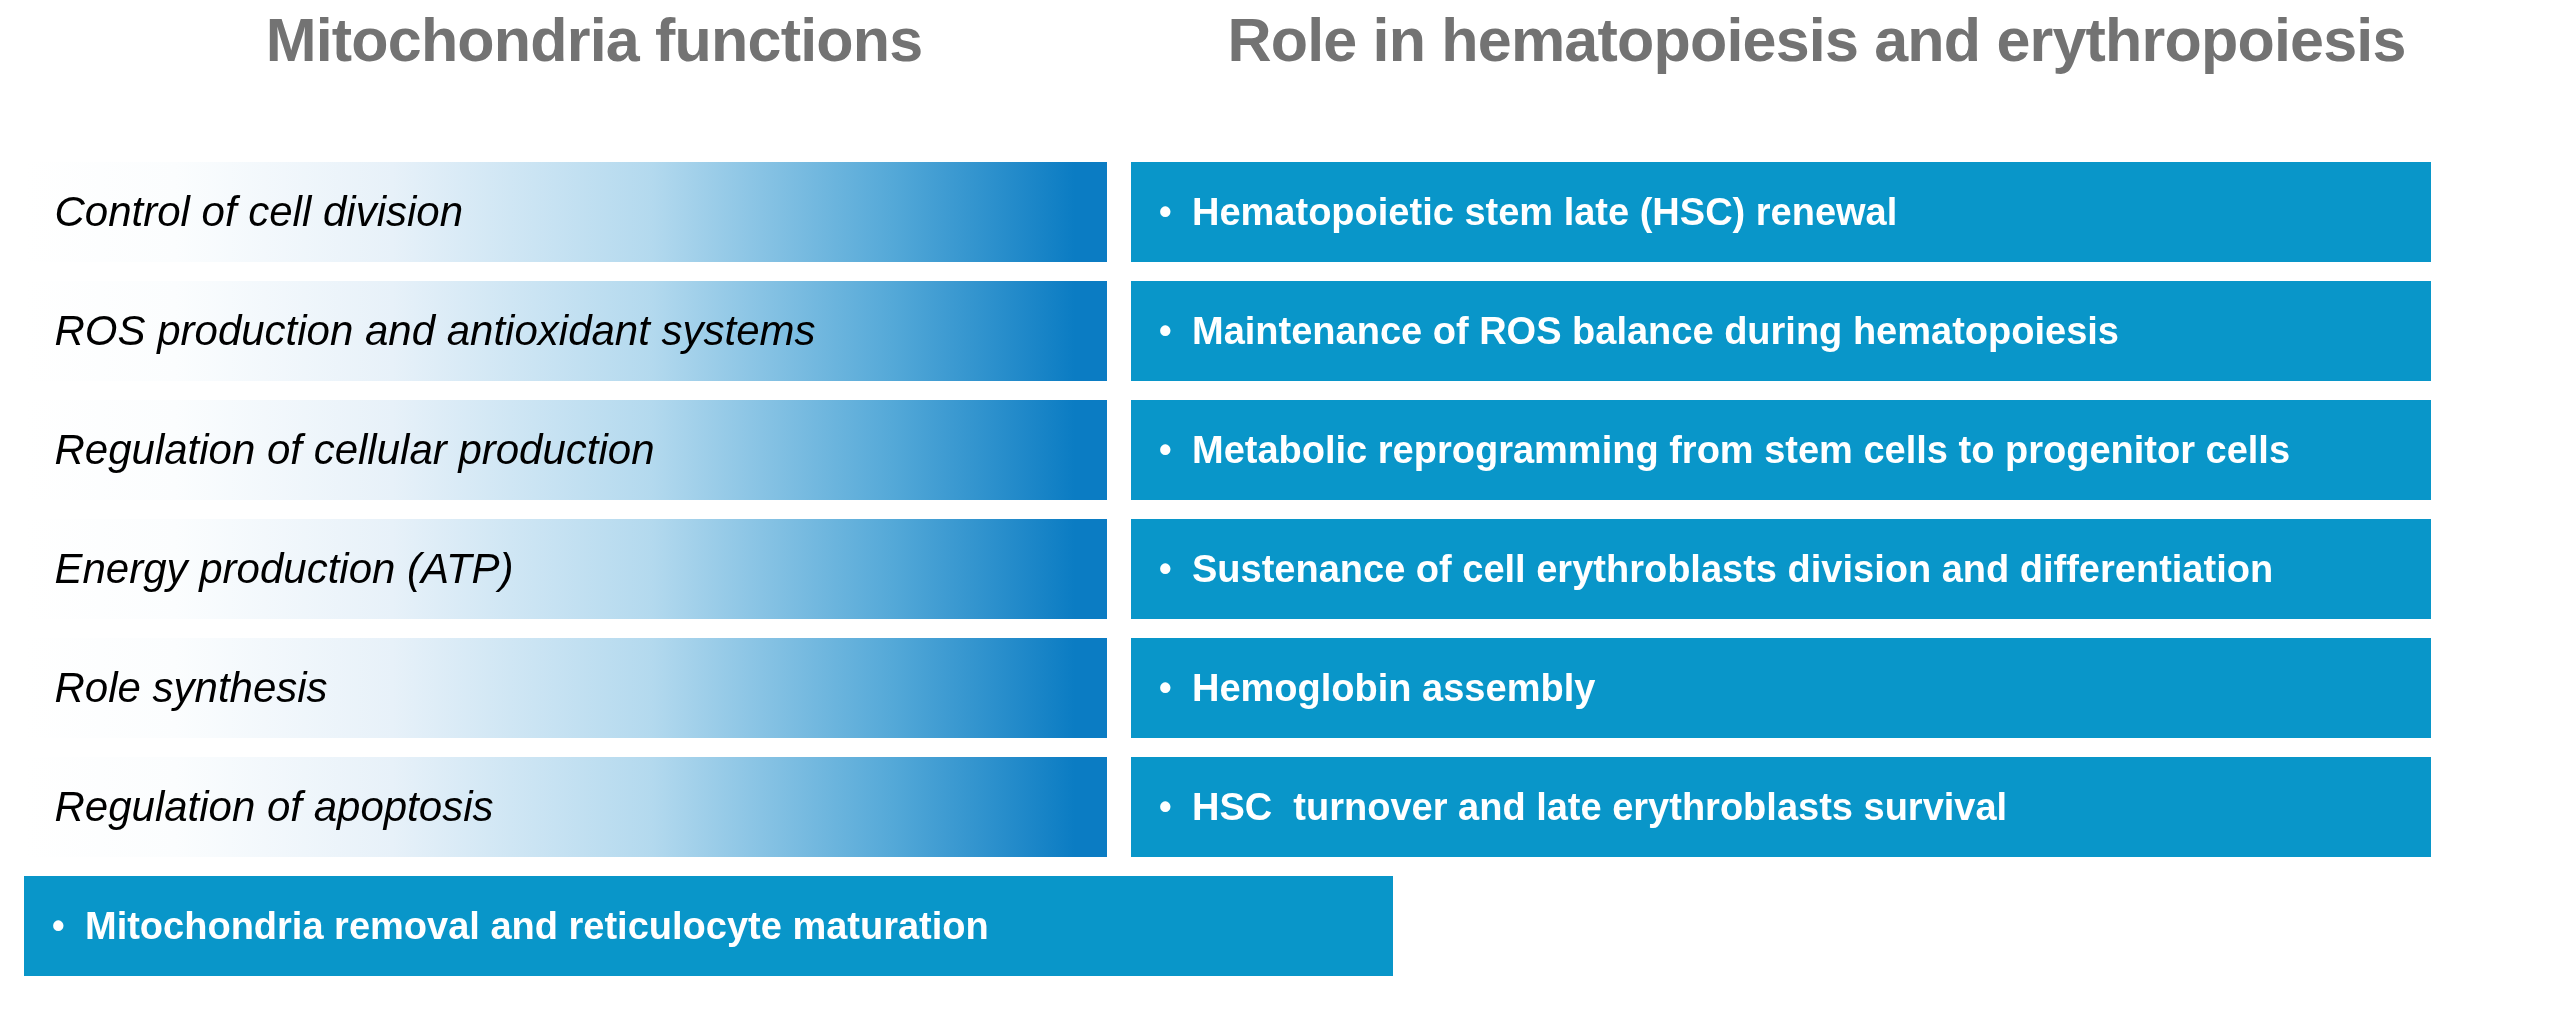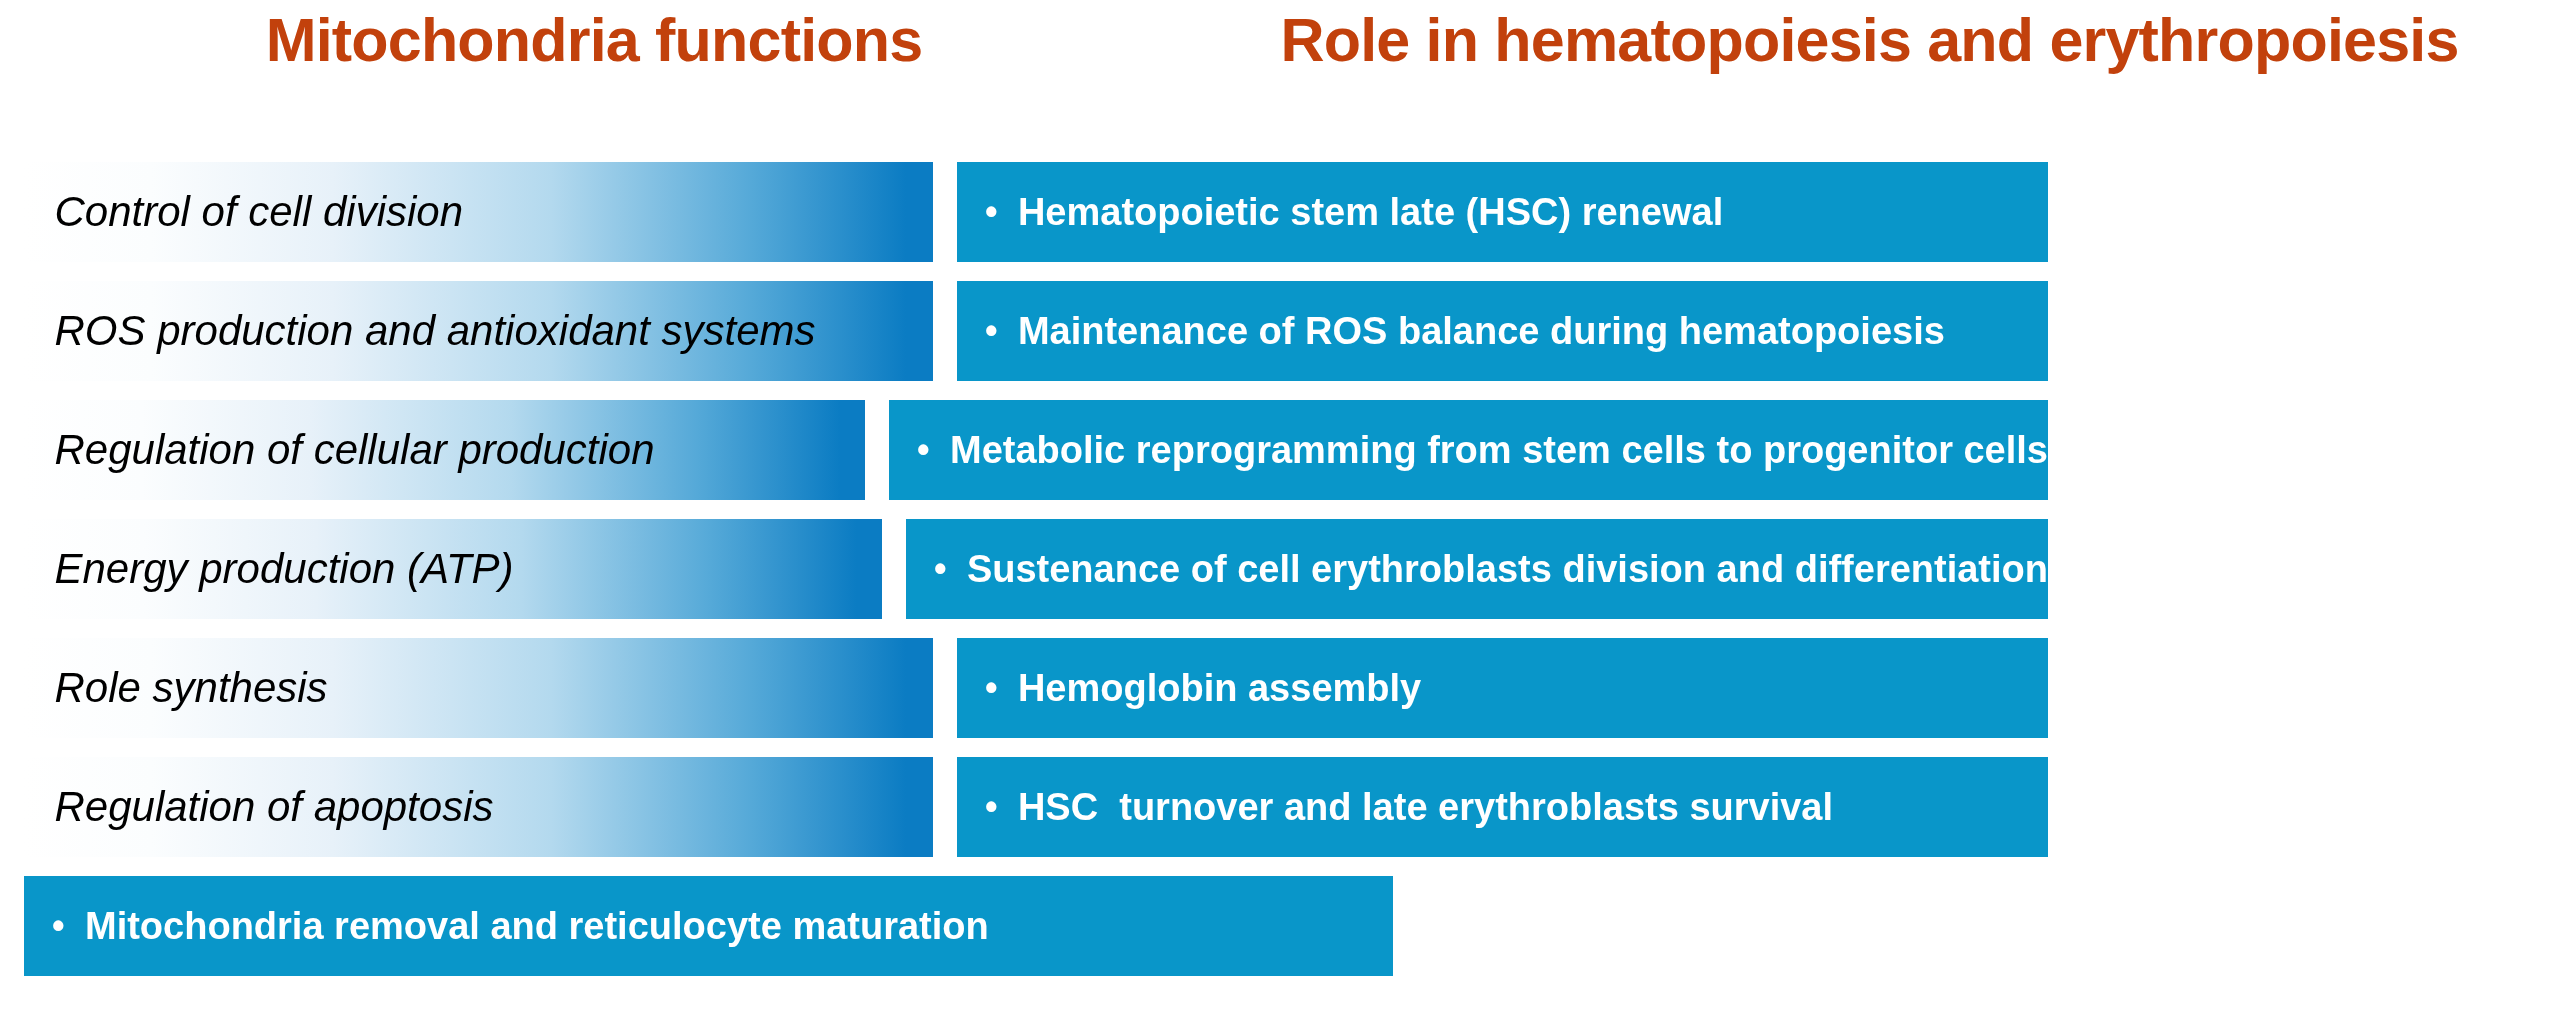--- a/index.html
+++ b/index.html
@@ -15,33 +15,33 @@
     overflow: hidden;
   }
 
   
   .col-title {
     position: absolute;
     top: 4.7px;
     text-align: center;
     font-size: 61px;
     font-weight: bold;
-    color: #c2410c;
+    color: #737373;
     letter-spacing: -0.8px;
     white-space: nowrap;
   }
   .col-title.left  { left: 23.5px;   width: 1141px; }
-  .col-title.right { left: 1185px; width: 1369px; }
+  .col-title.right { left: 1132px; width: 1369px; }
 
   
   .rows {
     position: absolute;
     left: 0;
     top: 162px;
-    width: 2048px;
+    width: 2431px;
     display: flex;
     flex-direction: column;
     gap: 19px;
   }
   .row {
     display: flex;
     flex-direction: row;
     align-items: stretch;
     height: 100px;
   }

